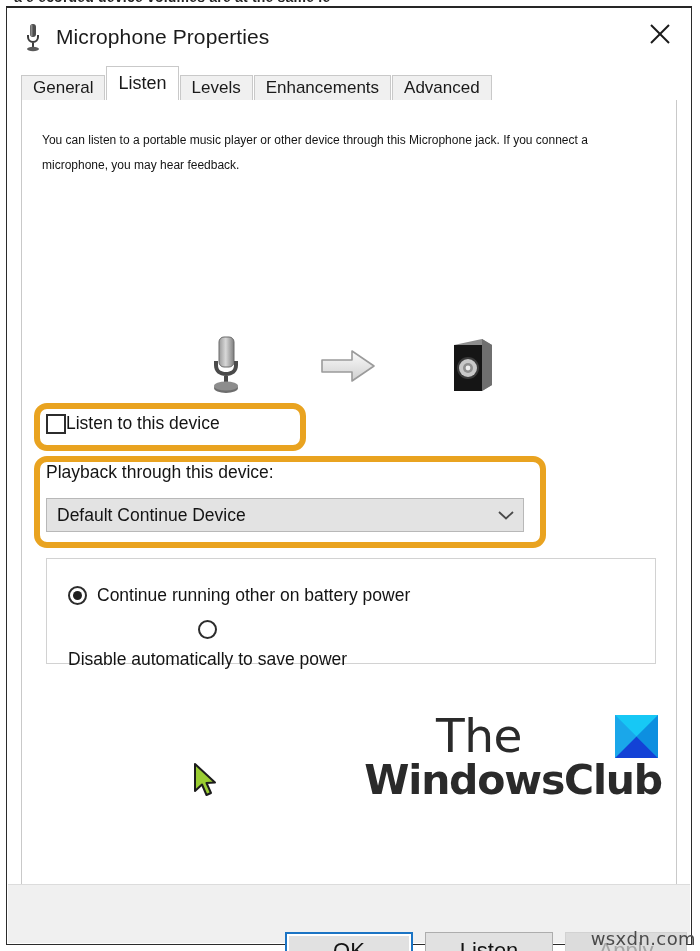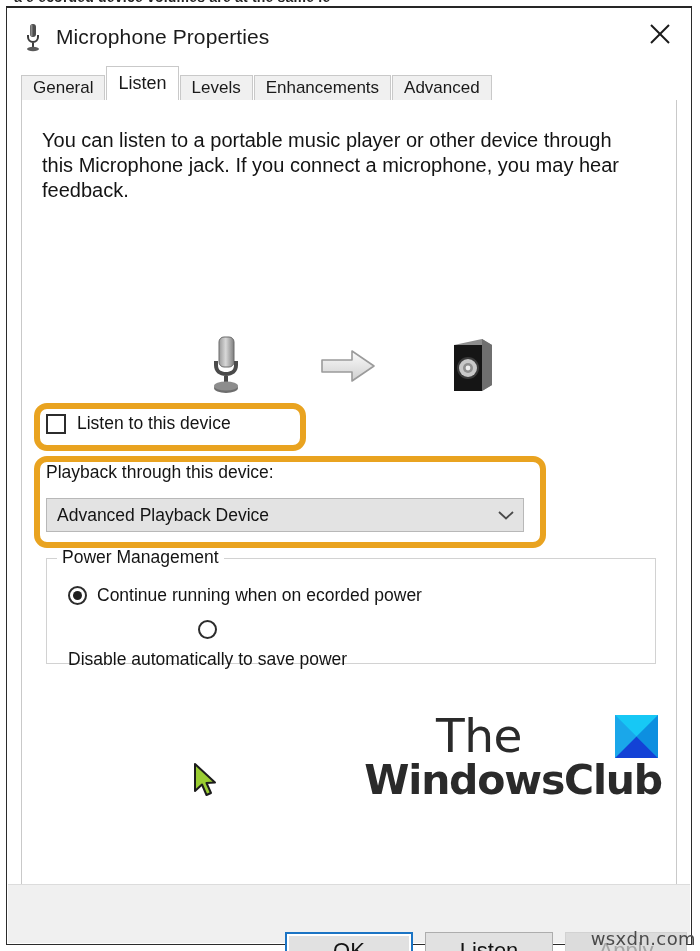--- a/index.html
+++ b/index.html
@@ -137,21 +137,21 @@
     border: 1px solid #c9c9c9;
     border-top: none;
     box-sizing: border-box;
   }
 
   .intro {
     position: absolute;
     left: 20px;
     top: 28px;
     width: 600px;
-    font-size: 20px;
+    font-size: 12px;
     line-height: 25px;
     color: #141414;
     font-weight: 500;
   }
 
   
   .diagram {
     position: absolute;
     left: 0;
     top: 228px;
@@ -163,21 +163,20 @@
     gap: 72px;
   }
 
   
   .listen-row {
     position: absolute;
     left: 24px;
     top: 313px;
     display: flex;
     align-items: center;
-    gap: 11px;
   }
   .checkbox {
     width: 20px;
     height: 20px;
     border: 2px solid #2c2c2c;
     background: #ffffff;
     box-sizing: border-box;
     flex: 0 0 auto;
     cursor: default;
   }
@@ -498,36 +497,35 @@
       </div>
 
       <div class="listen-row">
         <span class="checkbox"></span>
         <span class="listen-label">Listen to this device</span>
       </div>
 
       <div class="playback-label">Playback through this device:</div>
 
       <div class="combo">
-        <span class="combo-value">Advanced Playback Device</span>
+        <span class="combo-value">Default Continue Device</span>
         <span class="combo-arrow">
           <svg width="18" height="12" viewBox="0 0 18 12">
             <polyline points="2,3 9,9.5 16,3" fill="none" stroke="#4a4a4a" stroke-width="1.8"></polyline>
           </svg>
         </span>
       </div>
 
       <div class="hl hl-listen"></div>
       <div class="hl hl-playback"></div>
 
       <div class="groupbox">
-        <div class="groupbox-title">Power Management</div>
         <div class="radio-row r1">
           <span class="radio checked"></span>
-          <span class="radio-label">Continue running when on ecorded power</span>
+          <span class="radio-label">Continue running other on battery power</span>
         </div>
         <div class="radio-row r2">
           <span class="radio"></span>
           <span class="radio-label">Disable automatically to save power</span>
         </div>
       </div>
 
       <div class="wmlogo">
         <div class="wm-the">The</div>
         <div class="wm-club">WindowsClub</div>

